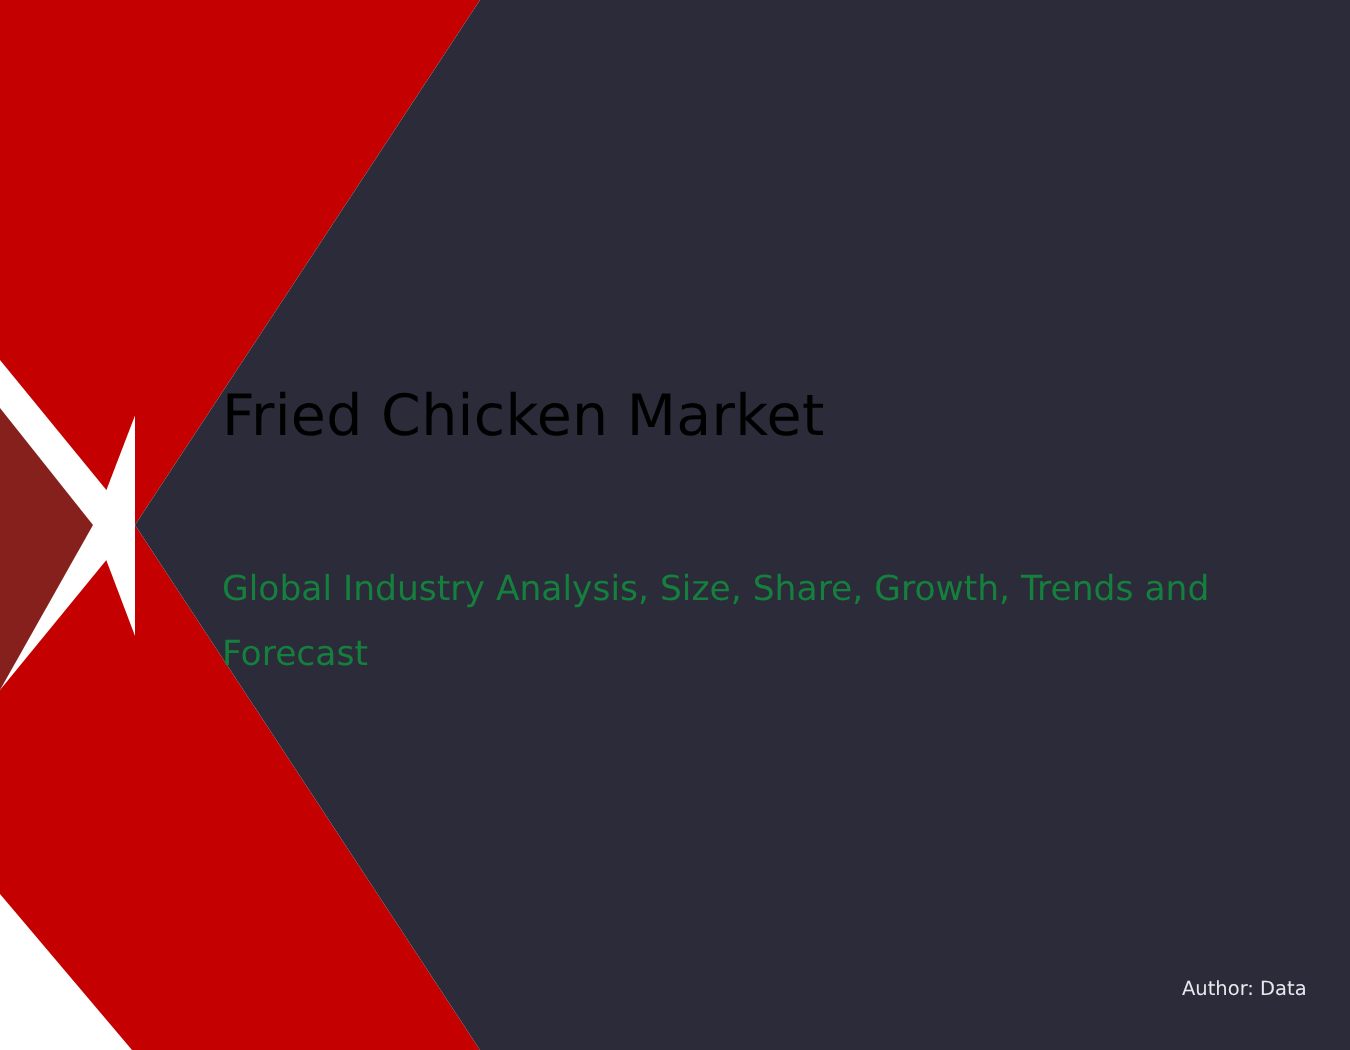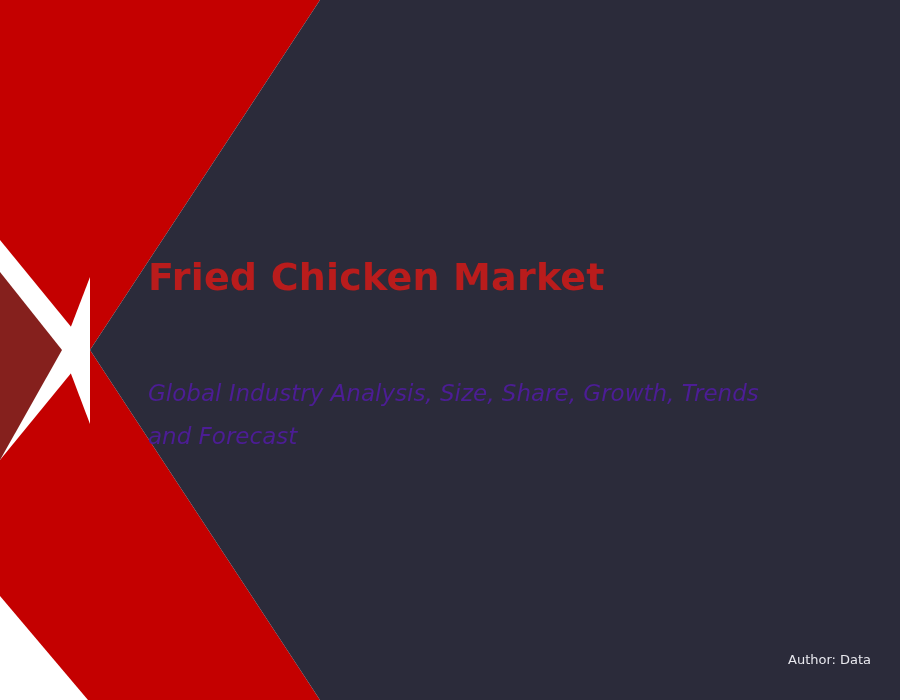--- a/index.html
+++ b/index.html
@@ -49,39 +49,38 @@
     height: 700px;
     z-index: 3;
   }
 
   .title {
     position: absolute;
     left: 148px;
     top: 255px;
     margin: 0;
     font-size: 38px;
-    font-weight: 700;
+    font-weight: 400;
     line-height: 1.2;
     letter-spacing: 0.2px;
-    color: #b91c1c;
+    color: #000000;
     white-space: nowrap;
     text-align: center;
   }
 
   .subtitle {
     position: absolute;
     left: 148px;
     top: 372px;
     margin: 0;
     width: 660px;
     font-size: 23px;
     font-weight: 400;
     line-height: 43px;
-    color: #4c1d95;
-    font-style: italic;
+    color: #15803d;
   }
 
   .author {
     position: absolute;
     left: 788px;
     top: 652px;
     margin: 0;
     font-size: 13px;
     font-weight: 400;
     line-height: 1.2;

